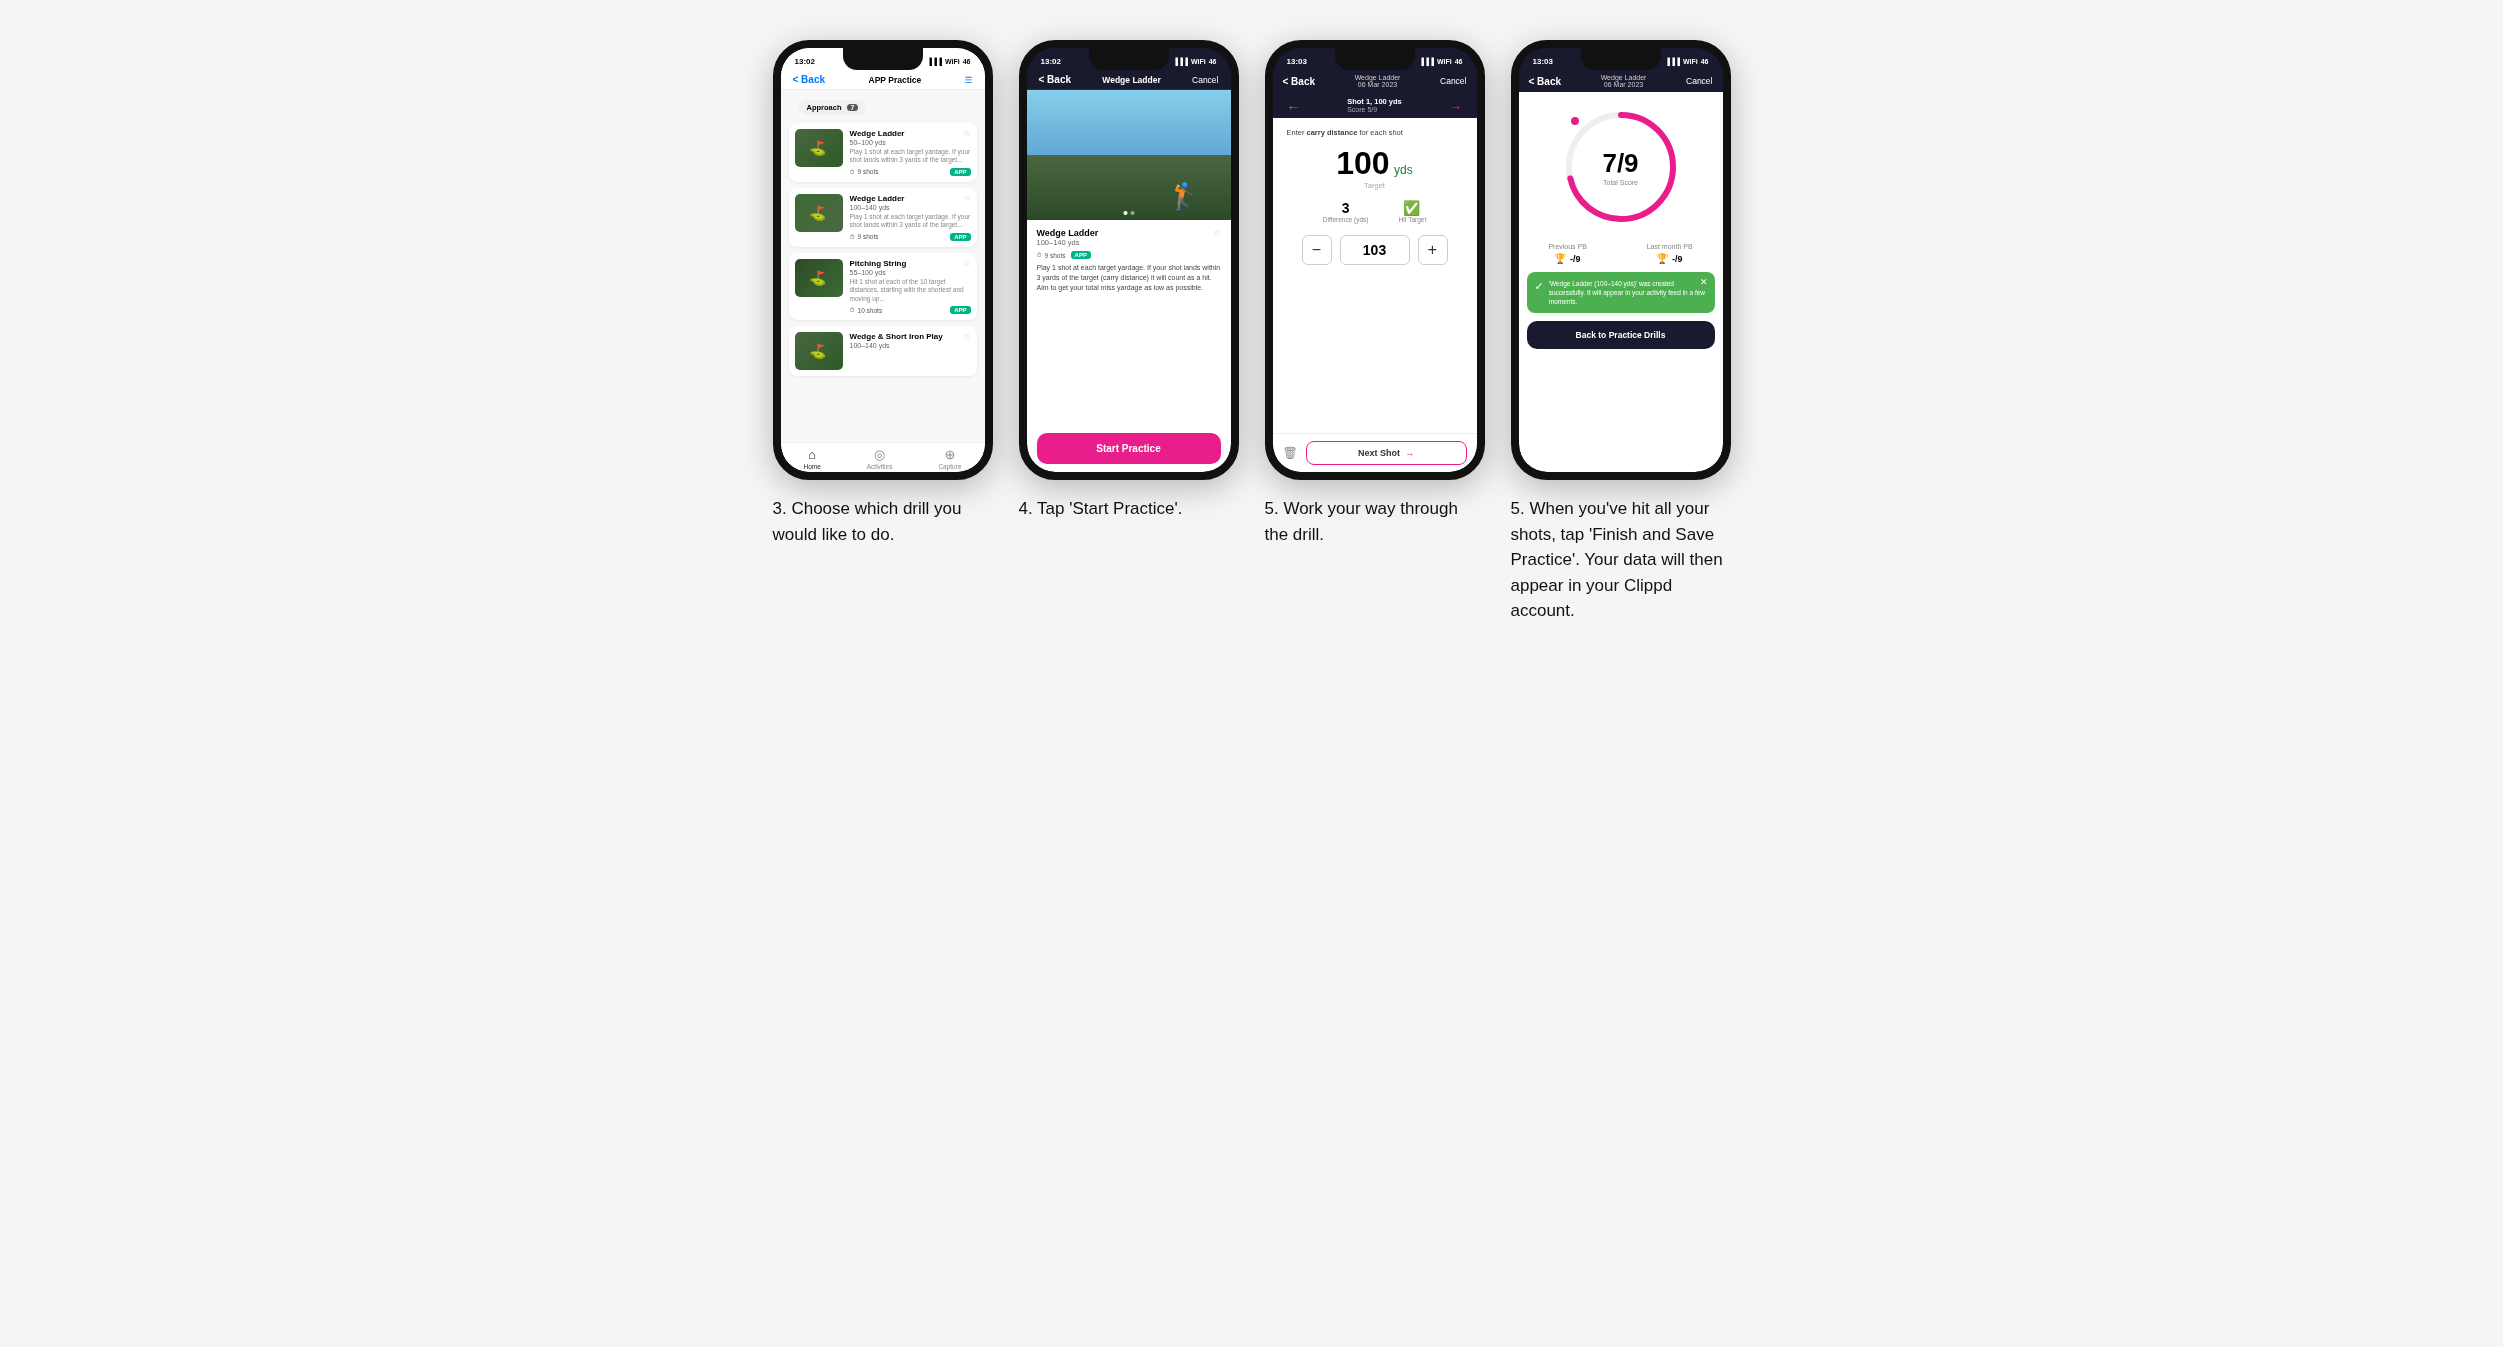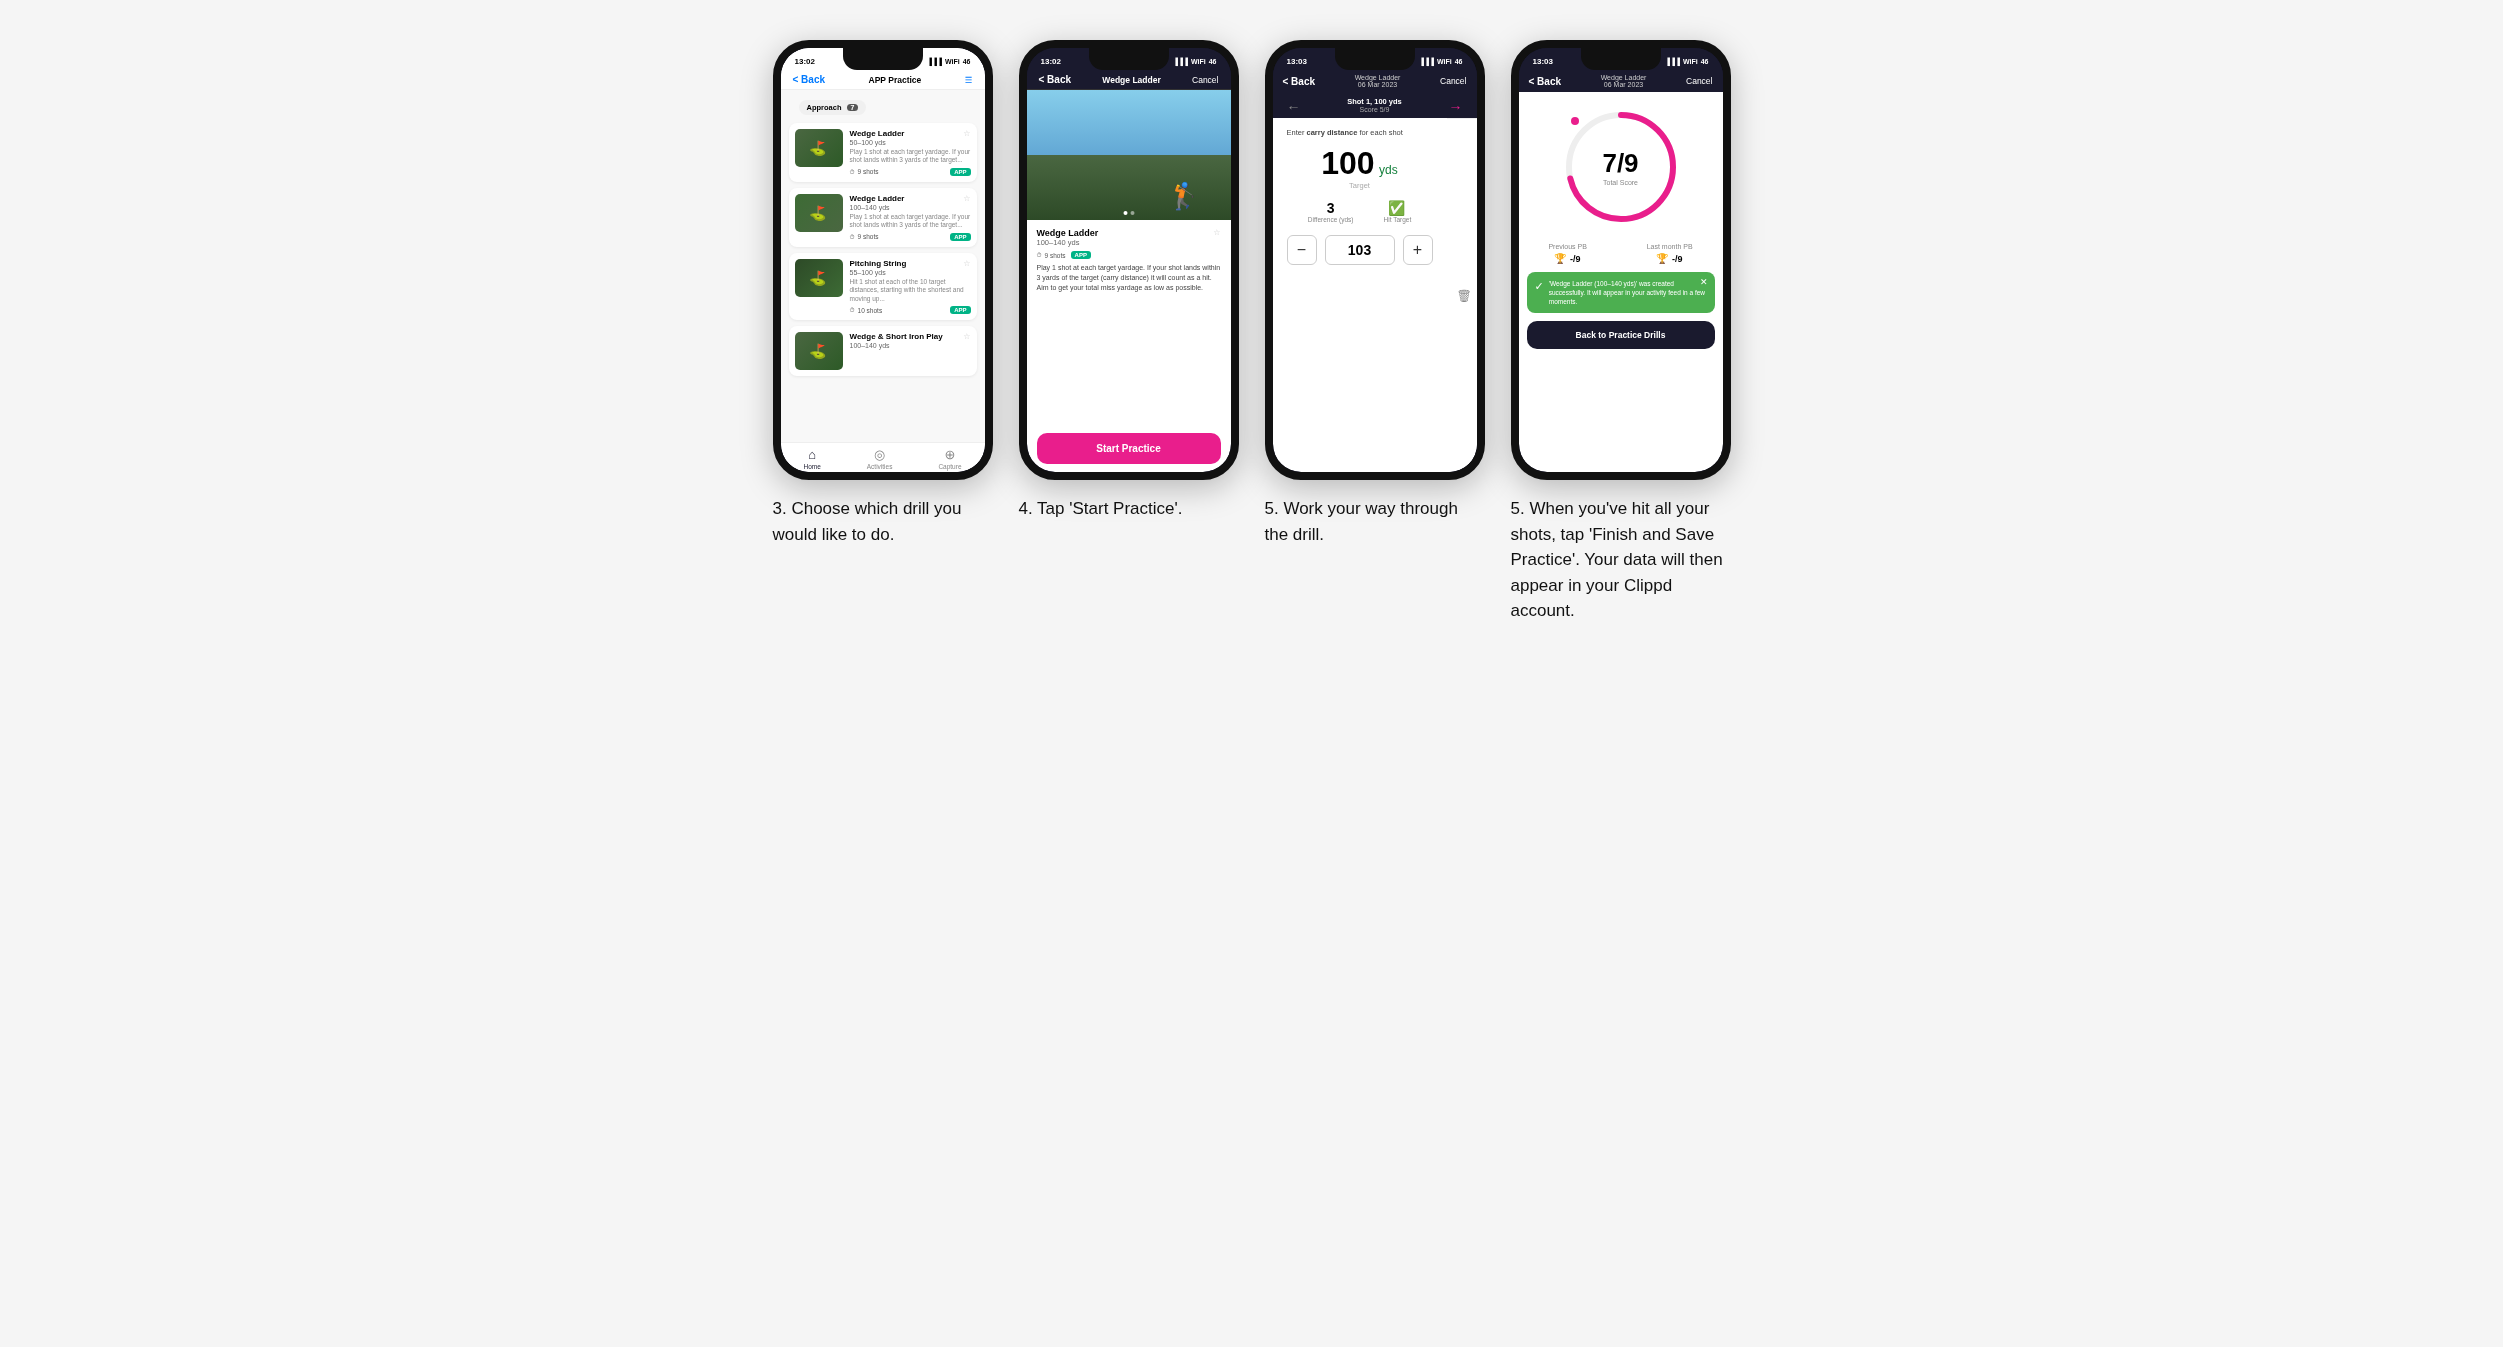--- a/index.html
+++ b/index.html
@@ -224,39 +224,39 @@
       background: #e91e8c;
       color: #fff;
       border-radius: 10px;
       padding: 10px;
       text-align: center;
       font-size: 10px;
       font-weight: 700;
       margin-top: 8px;
     }
     
-    .s3-screen { background: #fff; flex: 1; display: flex; flex-direction: row; }
+    .s3-screen { background: #fff; flex: 1; display: flex; flex-direction: column; }
     .s3-nav {
       background: #1a1a2e;
       padding: 4px 10px;
       display: flex;
       justify-content: space-between;
       align-items: center;
     }
     .s3-nav-center { text-align: center; }
     .s3-nav-title { font-size: 7px; color: #ccc; }
     .s3-nav-subtitle { font-size: 7px; color: #ccc; }
     .s3-shot-nav {
       background: #1a1a2e;
       display: flex;
       justify-content: space-between;
       align-items: center;
       padding: 5px 14px;
     }
-    .s3-shot-info { text-align: center; }
+    .s3-shot-info { }
     .s3-shot-label { font-size: 7.5px; color: #fff; font-weight: 600; }
     .s3-score { font-size: 7px; color: #aaa; }
     .s3-arrow { color: #e91e8c; font-size: 14px; }
     .s3-arrow.left { color: #888; }
     .s3-content { padding: 10px 14px; flex: 1; }
     .s3-instruction { font-size: 7.5px; color: #444; margin-bottom: 10px; }
     .s3-instruction span { font-weight: 700; }
     .s3-big-num { font-size: 32px; font-weight: 800; text-align: center; line-height: 1; }
     .s3-unit { font-size: 12px; color: #15803d; }
     .s3-target-label { text-align: center; font-size: 7.5px; color: #aaa; margin-bottom: 10px; }

